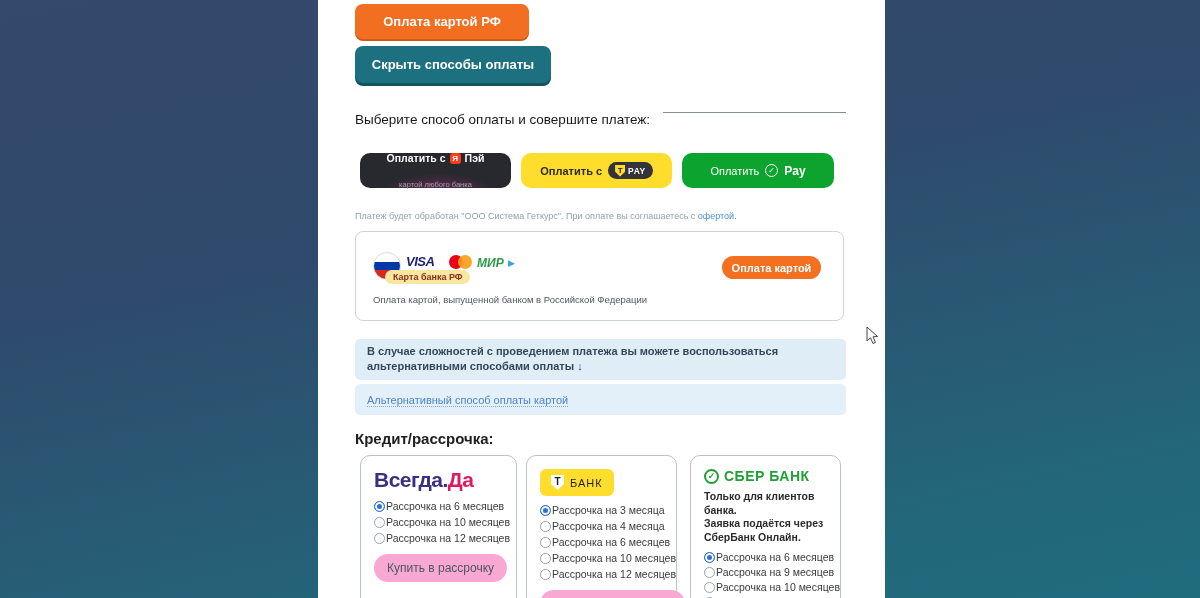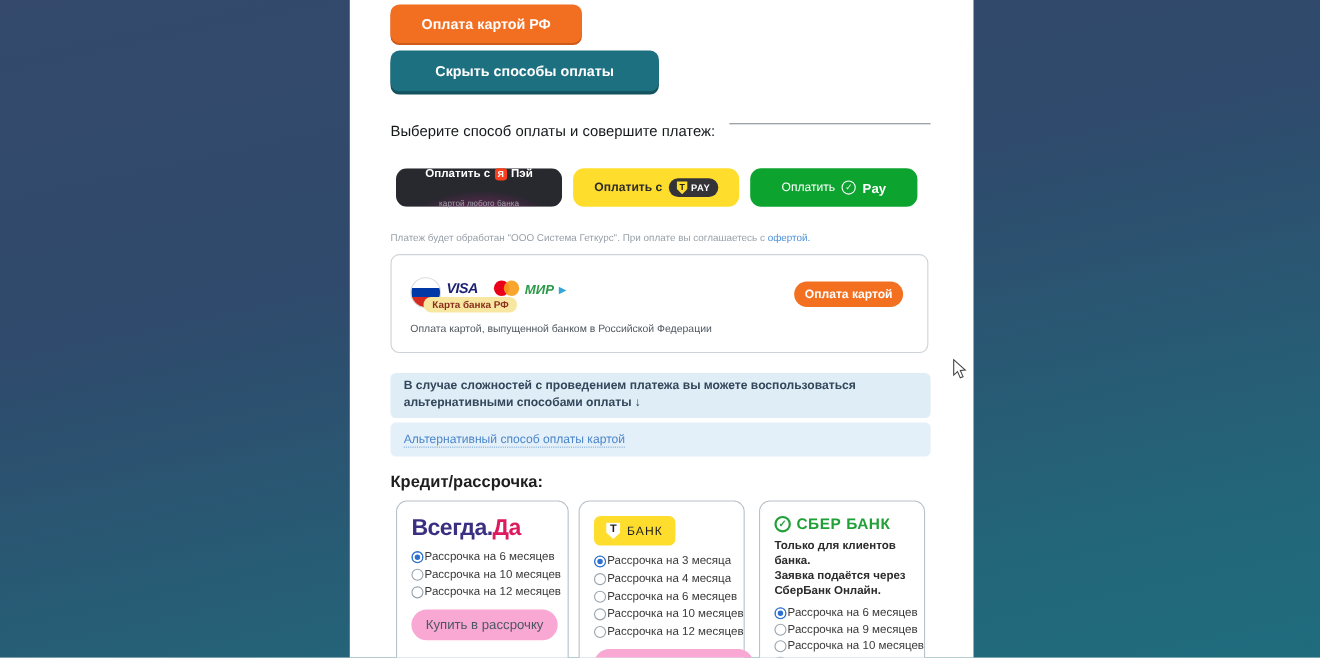--- a/index.html
+++ b/index.html
@@ -9,21 +9,21 @@
     background:linear-gradient(168deg,#34496B 0%,#2F4A6C 38%,#23667A 82%,#1F6C7D 100%);
     font-family:"Liberation Sans",sans-serif;
   }
   .panel { position:absolute; left:318px; top:0; width:567px; height:598px; background:#FFFFFF; }
   .abs { position:absolute; }
 
   
   .btn-top { border:none; color:#fff; font-weight:700; font-size:13px; border-radius:8px;
              font-family:"Liberation Sans",sans-serif; cursor:pointer; }
   .btn-orange-top { left:37px; top:4px; width:174px; height:35px; background:#F26E21; box-shadow:0 2px 0 #CD5A16; }
-  .btn-teal-top { left:37px; top:46px; width:244px; height:37px; background:#1D7080; box-shadow:0 3px 0 #14525E; }
+  .btn-teal-top { left:37px; top:46px; width:196px; height:37px; background:#1D7080; box-shadow:0 3px 0 #14525E; }
 
   
   .choose-row { left:37px; top:112px; width:491px; display:flex; align-items:flex-start; gap:13px; }
   .choose-row .txt { font-size:13.5px; color:#16181A; white-space:nowrap; }
   .choose-row .rule { flex:1; border-top:1px solid #878F96; height:0; }
 
   
   .paybtn { top:153px; height:35px; border:none; border-radius:10px; cursor:pointer;
             display:flex; flex-direction:column; align-items:center; justify-content:center;
             font-family:"Liberation Sans",sans-serif; }

